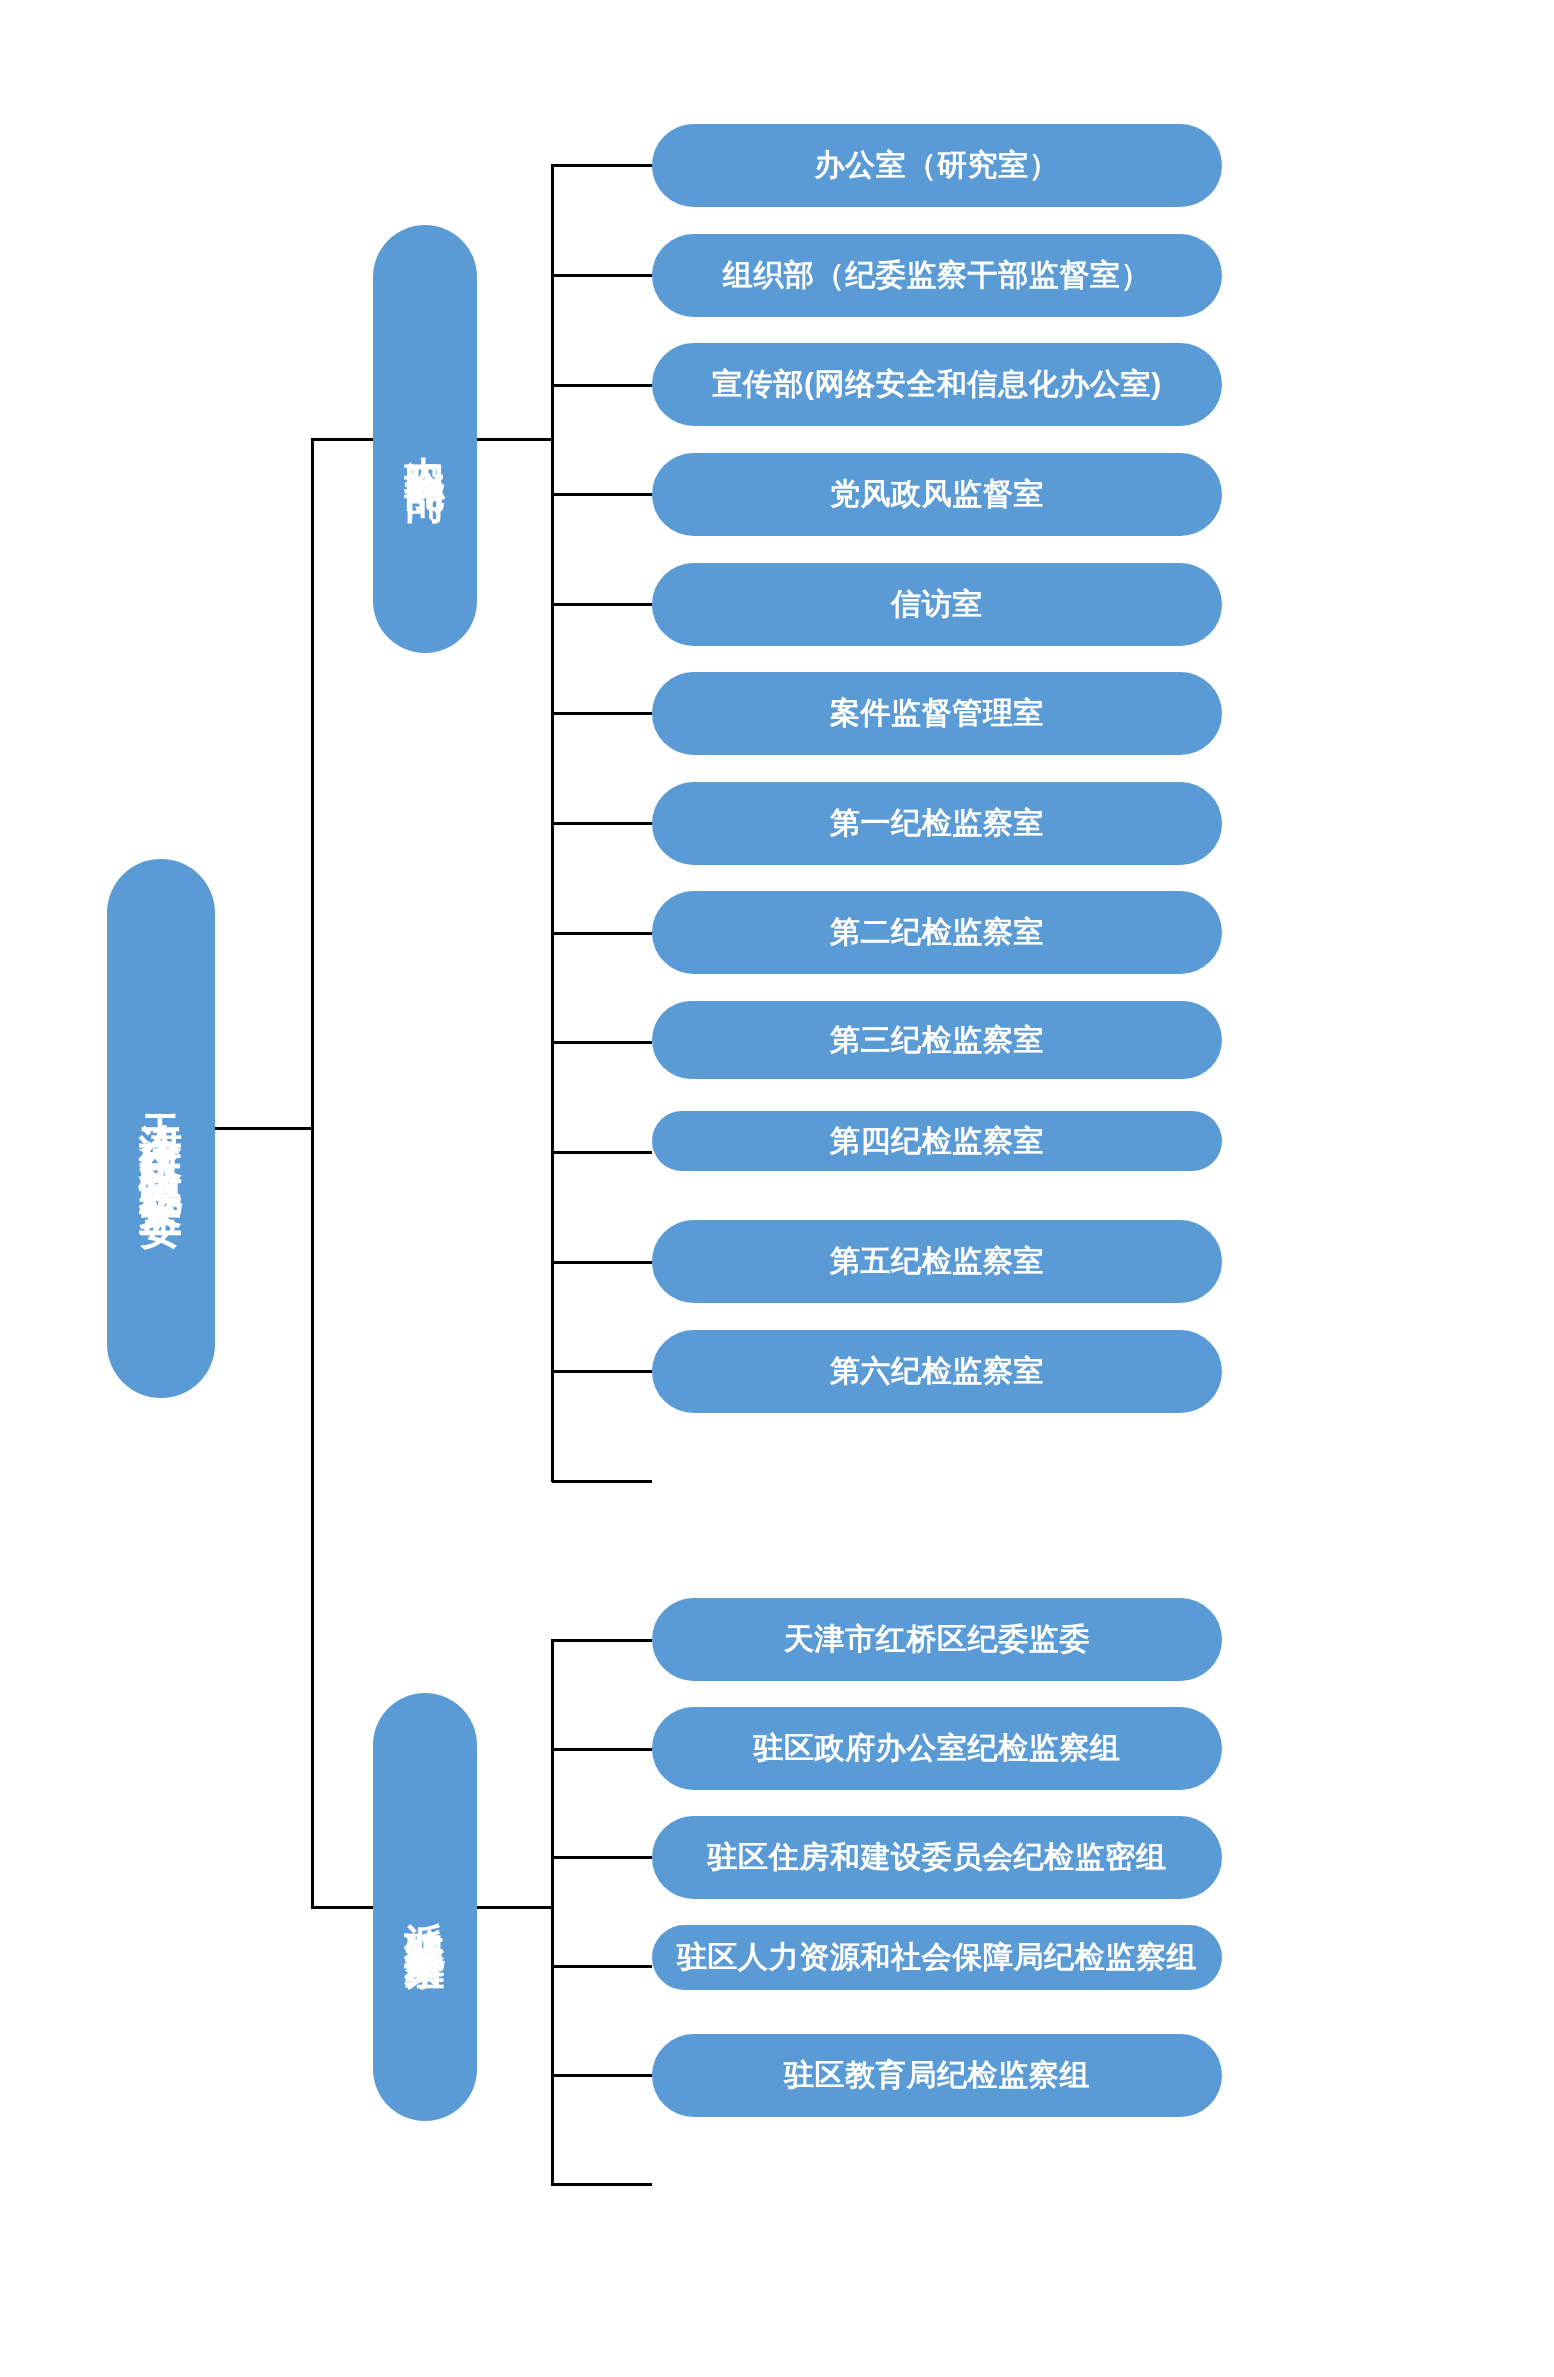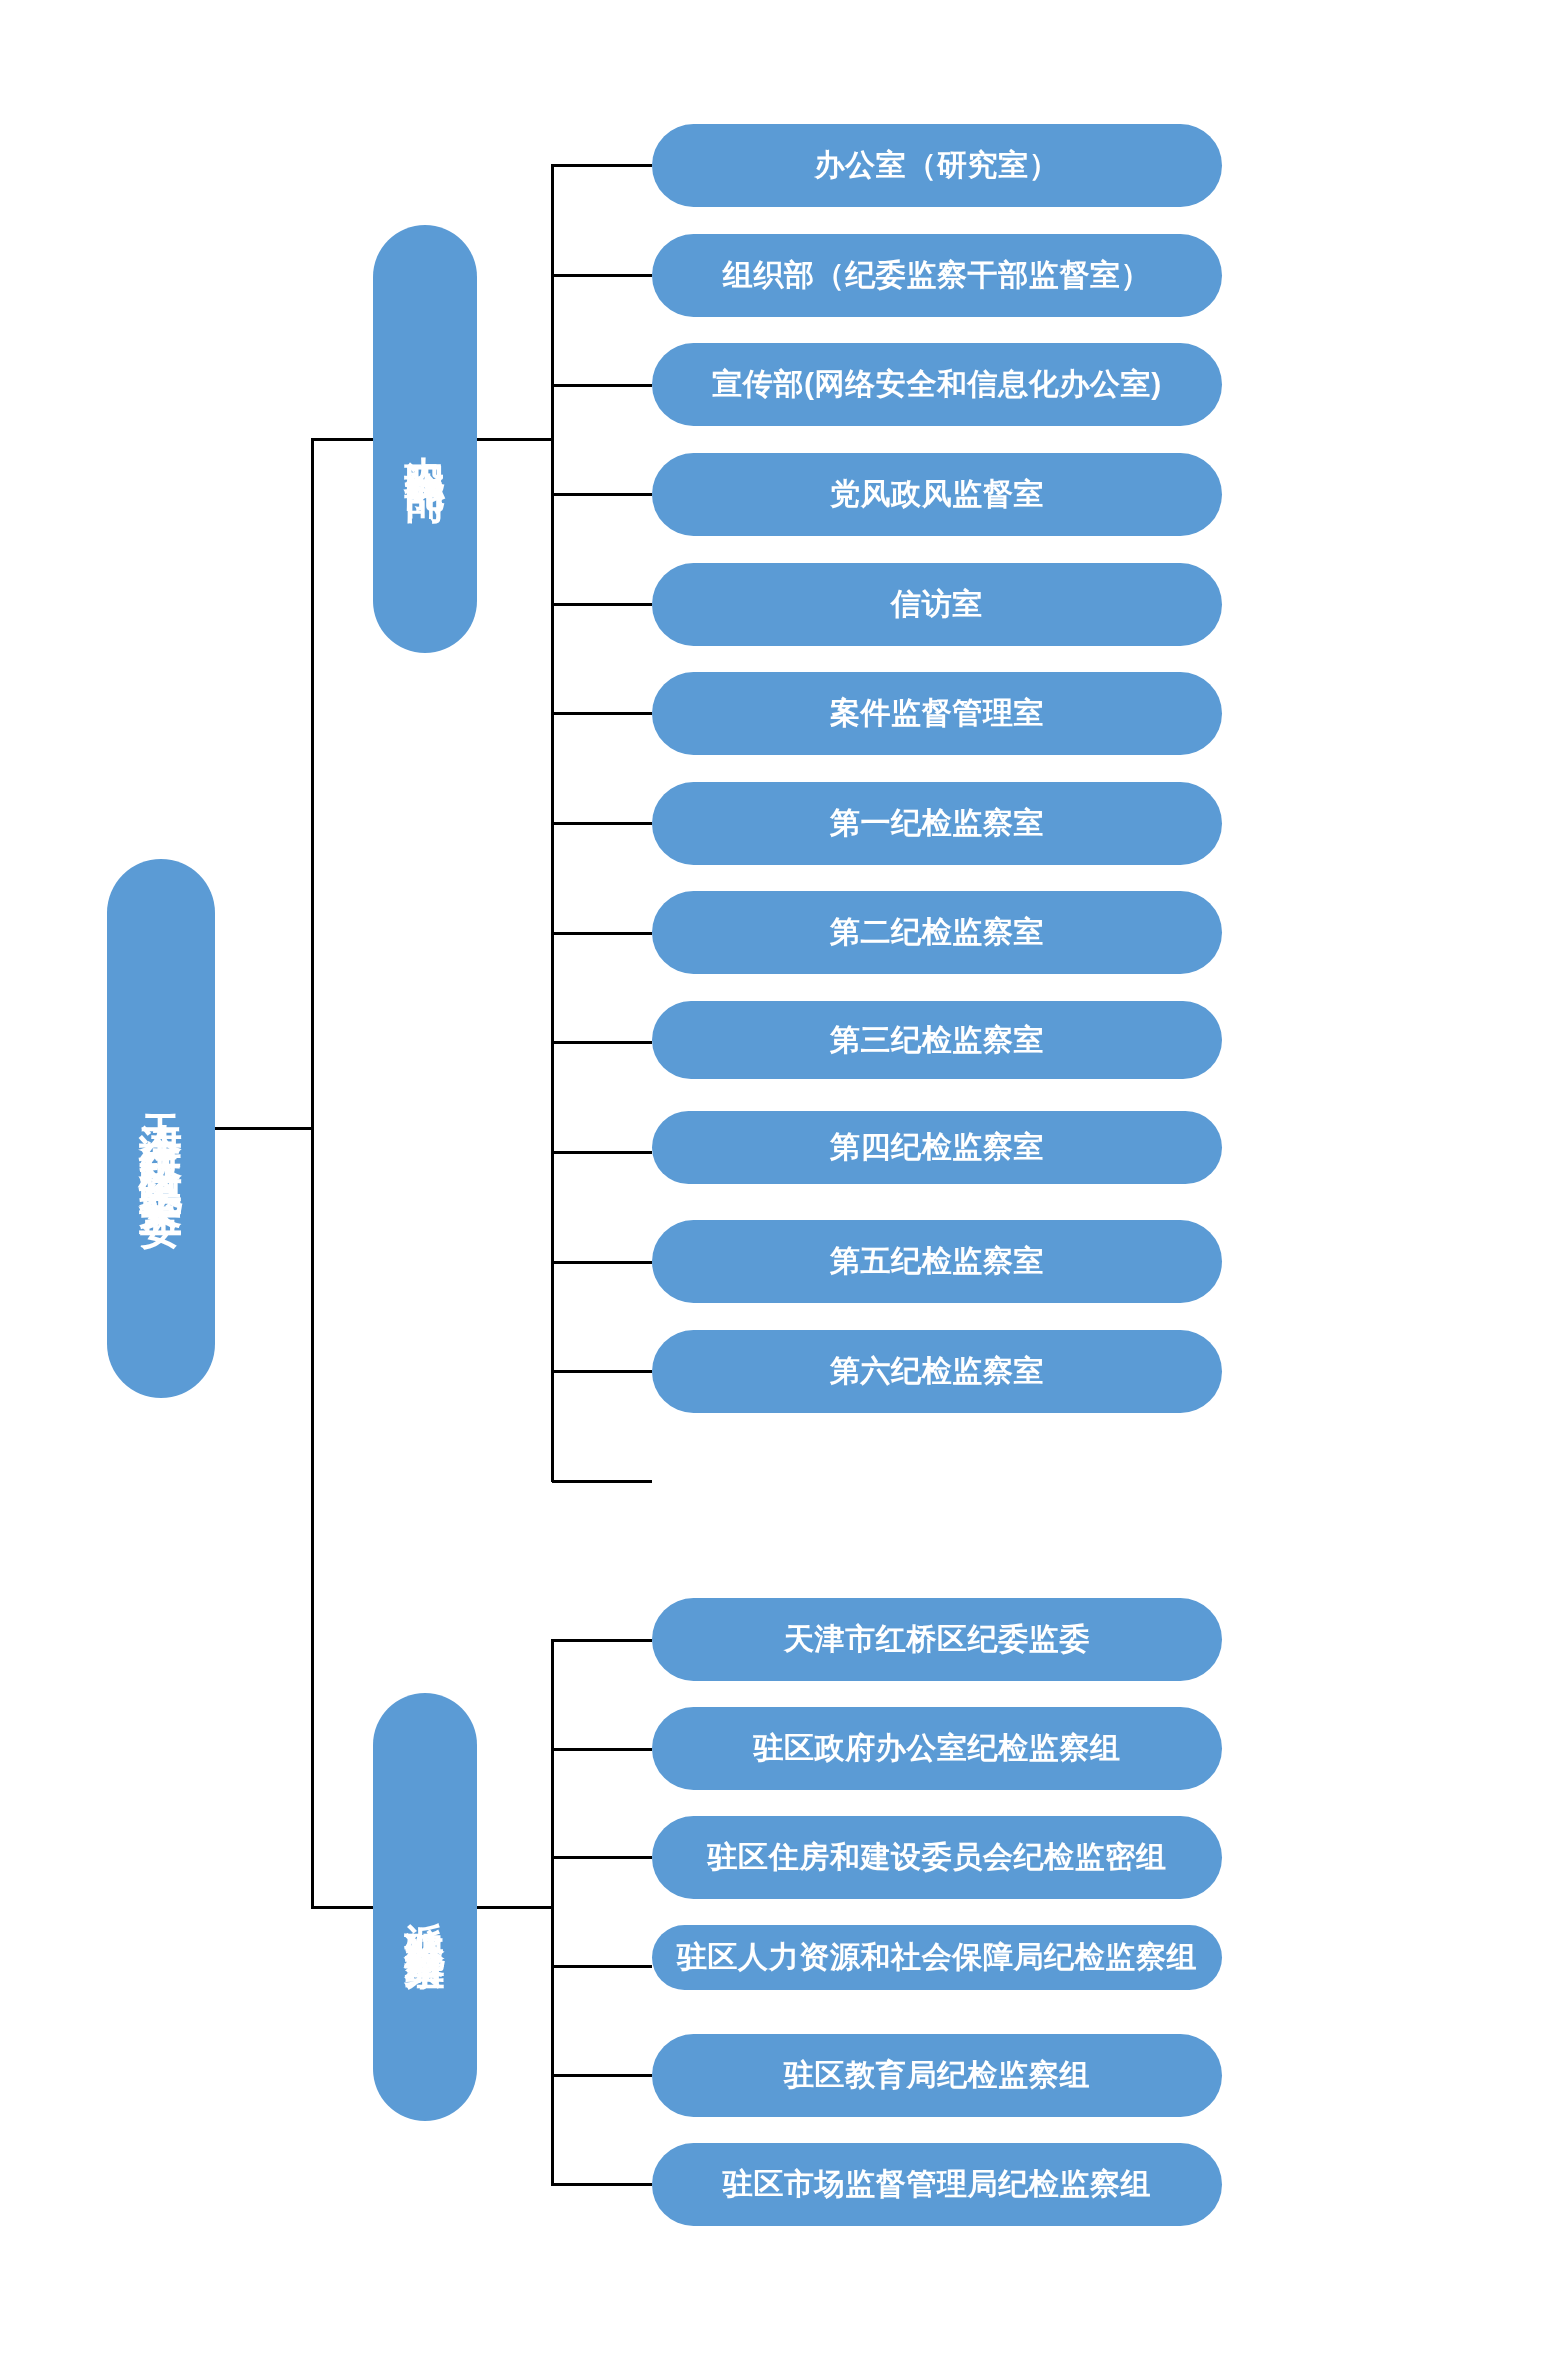--- a/index.html
+++ b/index.html
@@ -120,21 +120,21 @@
     </div>
     <div class="pill leaf" style="left: 652px; top: 782px; width: 570px; height: 83px;">
       <span class="leaf-label">第一纪检监察室</span>
     </div>
     <div class="pill leaf" style="left: 652px; top: 891px; width: 570px; height: 83px;">
       <span class="leaf-label">第二纪检监察室</span>
     </div>
     <div class="pill leaf" style="left: 652px; top: 1001px; width: 570px; height: 78px;">
       <span class="leaf-label">第三纪检监察室</span>
     </div>
-    <div class="pill leaf" style="left: 652px; top: 1111px; width: 570px; height: 73px;">
+    <div class="pill leaf" style="left: 652px; top: 1111px; width: 570px; height: 60px;">
       <span class="leaf-label">第四纪检监察室</span>
     </div>
     <div class="pill leaf" style="left: 652px; top: 1220px; width: 570px; height: 83px;">
       <span class="leaf-label">第五纪检监察室</span>
     </div>
     <div class="pill leaf" style="left: 652px; top: 1330px; width: 570px; height: 83px;">
       <span class="leaf-label">第六纪检监察室</span>
     </div>
     <div class="pill leaf" style="left: 652px; top: 1598px; width: 570px; height: 83px;">
       <span class="leaf-label">天津市红桥区纪委监委</span>
@@ -144,17 +144,14 @@
     </div>
     <div class="pill leaf" style="left: 652px; top: 1816px; width: 570px; height: 83px;">
       <span class="leaf-label">驻区住房和建设委员会纪检监密组</span>
     </div>
     <div class="pill leaf" style="left: 652px; top: 1925px; width: 570px; height: 65px;">
       <span class="leaf-label">驻区人力资源和社会保障局纪检监察组</span>
     </div>
     <div class="pill leaf" style="left: 652px; top: 2034px; width: 570px; height: 83px;">
       <span class="leaf-label">驻区教育局纪检监察组</span>
     </div>
-    <div class="pill leaf" style="left: 652px; top: 2143px; width: 570px; height: 83px;">
-      <span class="leaf-label">驻区市场监督管理局纪检监察组</span>
-    </div>
   </div>
 
 
 </body></html>

